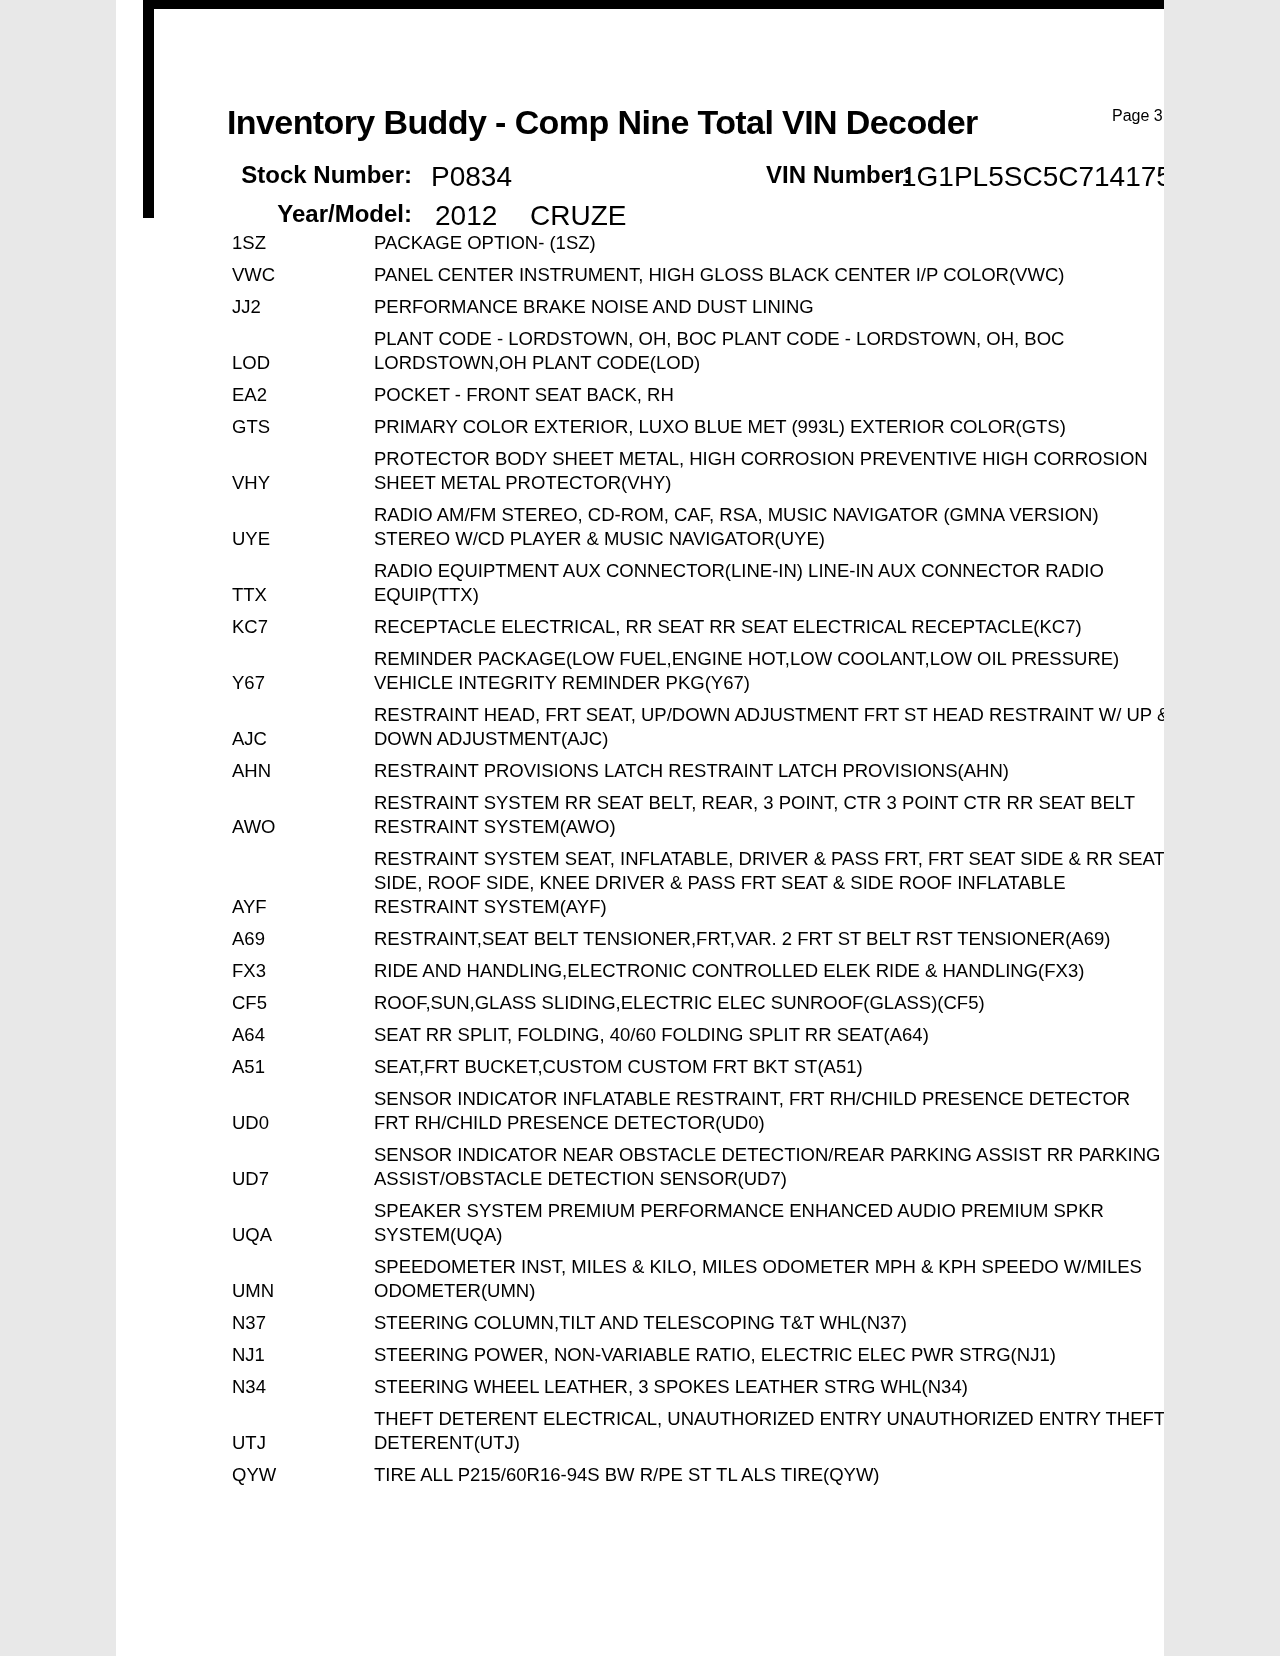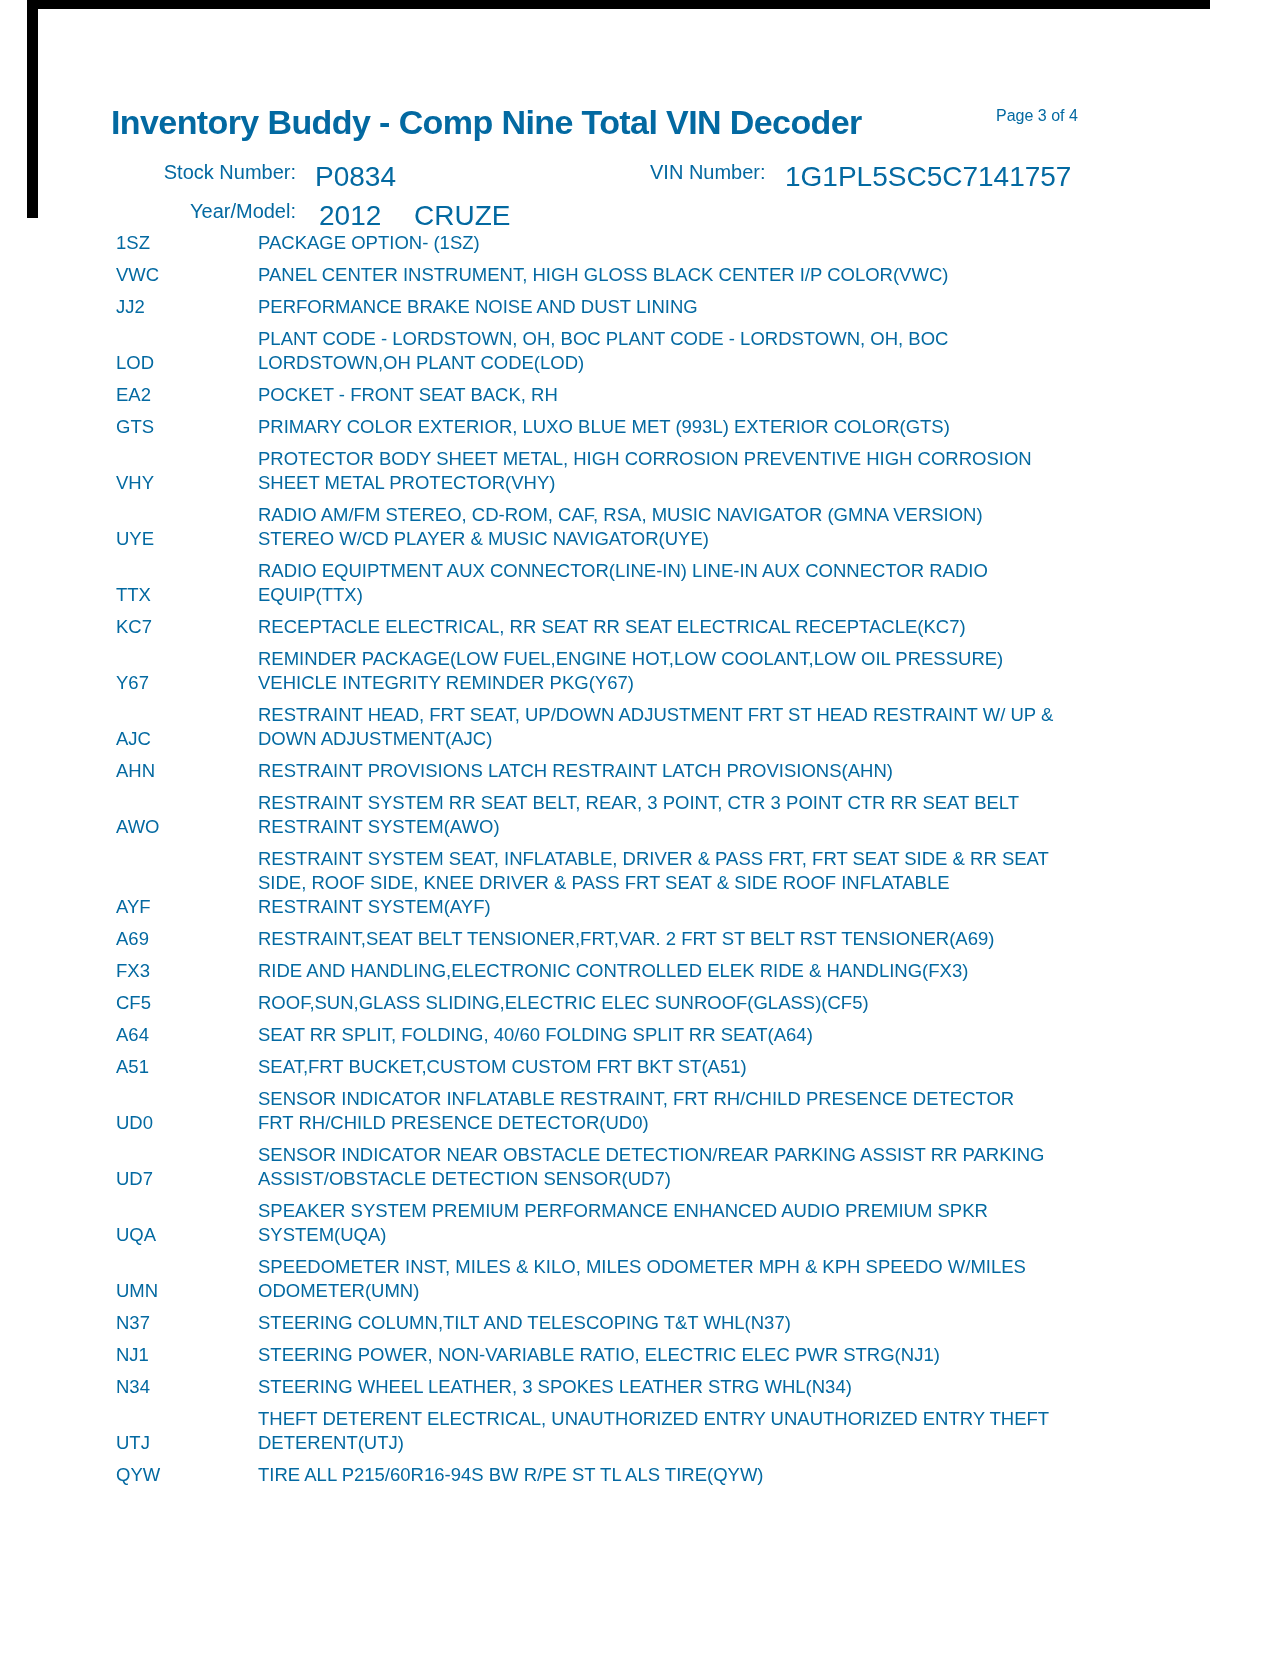--- a/index.html
+++ b/index.html
@@ -1,35 +1,35 @@
 <!DOCTYPE html>
 <html><head>
 <meta charset="utf-8">
 <style>
   html,body{margin:0;padding:0;background:#e8e8e8;}
   .page{
     position:relative;
-    width:1280px;height:1656px;
+    width:1048px;height:1656px;
     background:#ffffff;
     font-family:"Liberation Sans", sans-serif;
-    color:#0369a1;
+    color:#000000;
     overflow:hidden;
     margin:0 auto;
   }
   
   .artifact-top{position:absolute;left:38px;top:0;width:1172px;height:9px;background:#000;}
   .artifact-left{position:absolute;left:27px;top:0;width:11px;height:218px;background:#000;}
 
   .title{
     position:absolute;left:111px;top:103px;margin:0;
     font-size:34px;font-weight:700;letter-spacing:-0.6px;white-space:nowrap;
   }
   .page-indicator{position:absolute;left:996px;top:107px;font-size:16px;white-space:nowrap;}
 
-  .lbl{position:absolute;font-size:20px;font-weight:400;white-space:nowrap;}
+  .lbl{position:absolute;font-size:24px;font-weight:700;white-space:nowrap;}
   .val{position:absolute;font-size:28px;font-weight:400;white-space:nowrap;}
   .stock-lbl{left:0;top:161px;width:296px;text-align:right;}
   .stock-val{left:315px;top:161px;}
   .vin-lbl{left:650px;top:161px;}
   .vin-val{left:785px;top:161px;}
   .year-lbl{left:0;top:200px;width:296px;text-align:right;}
   .year-val{left:319px;top:200px;}
   .model-val{left:414px;top:200px;}
 
   #option-list{position:absolute;left:116px;top:231px;width:1062px;}

